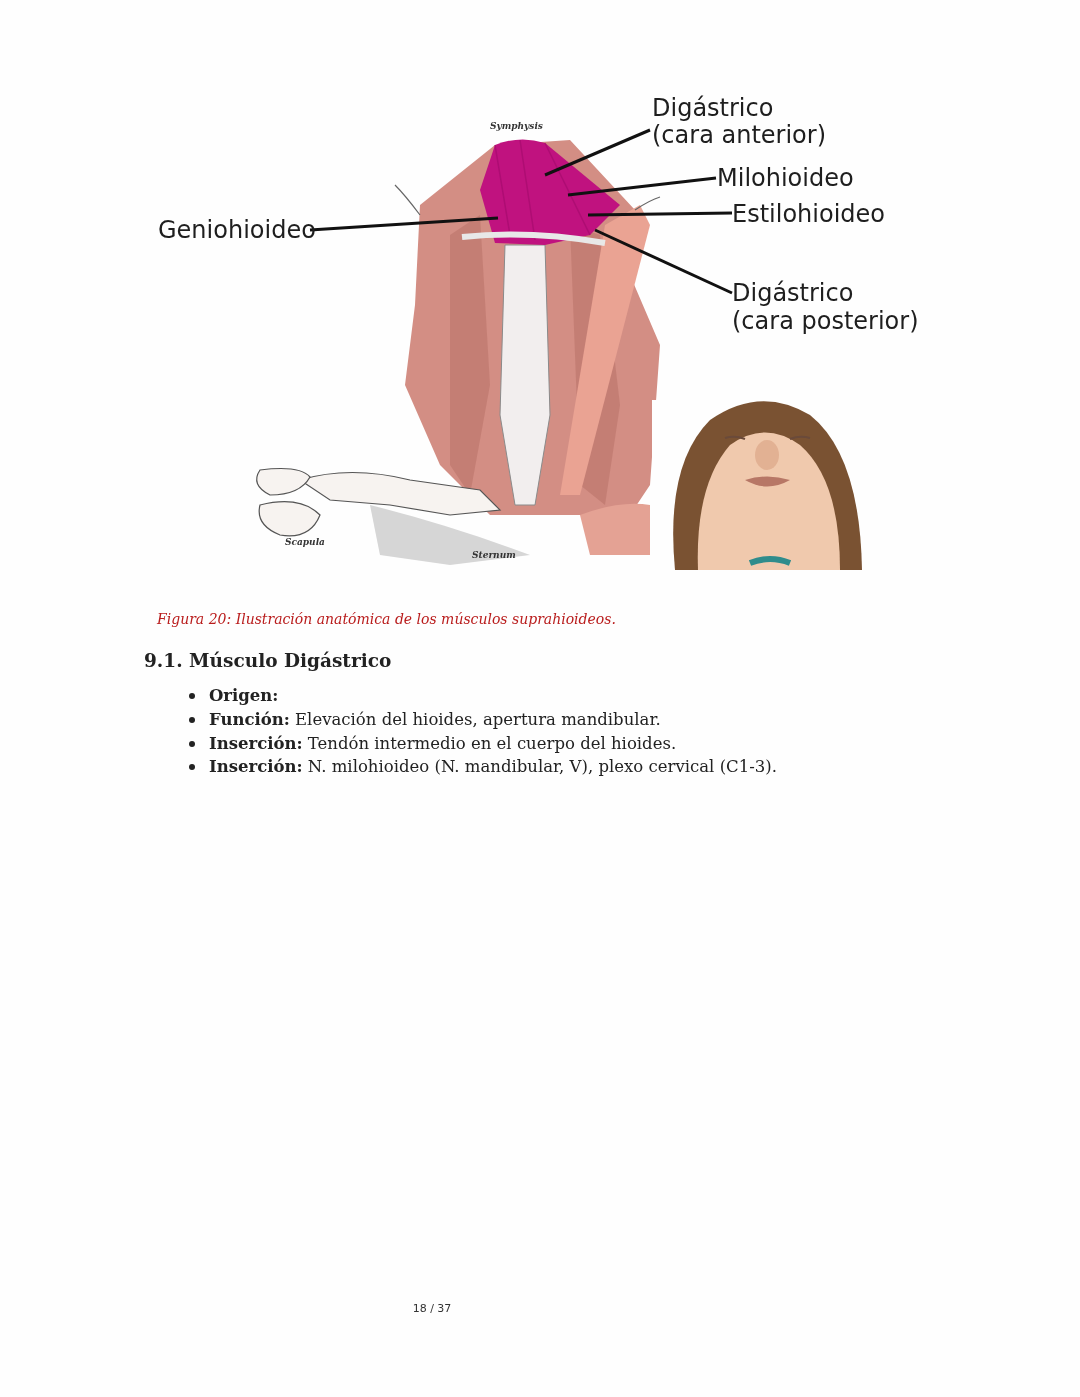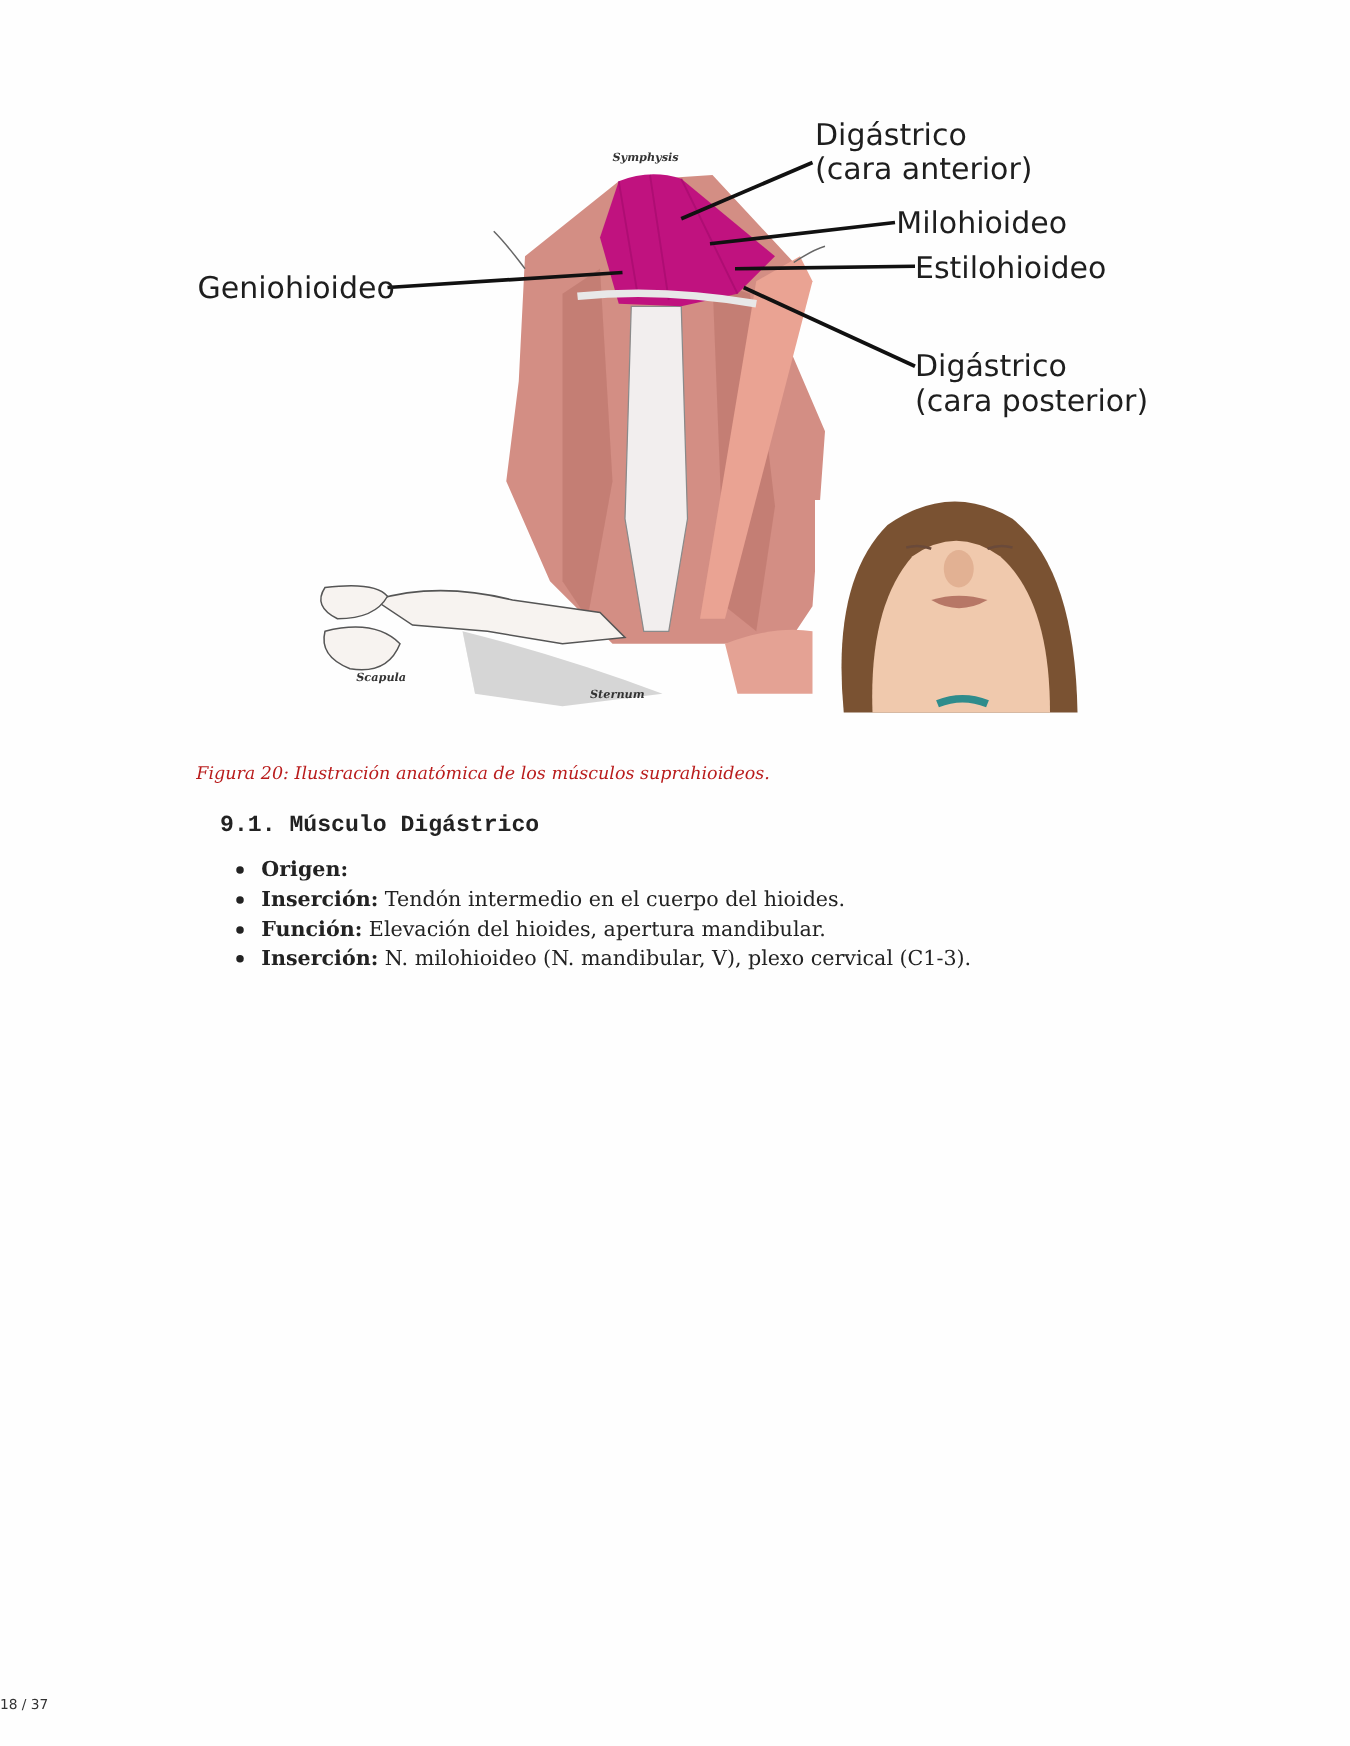--- a/index.html
+++ b/index.html
@@ -2,29 +2,29 @@
 <html><head>
   <meta charset="utf-8">
   <style>
     html, body { margin: 0; padding: 0; background: #fefefe; }
     body { width: 1080px; height: 1397px; position: relative; overflow: hidden; font-family: "DejaVu Serif", serif; color: #222; }
     .figure { position: absolute; left: 150px; top: 85px; width: 780px; height: 490px; }
     .figure svg { width: 100%; height: 100%; }
     .lbl { font-family: "DejaVu Sans", sans-serif; font-size: 24px; fill: #1e1e1e; }
     .tiny { font-family: "DejaVu Serif", serif; font-style: italic; font-weight: bold; font-size: 9px; fill: #333; }
     .caption { position: absolute; left: 157px; top: 611px; font-size: 14px; font-style: italic; color: #b91c1c; }
-    .heading { position: absolute; left: 176px; top: 650px; font-size: 18.5px; font-weight: bold; color: #222; margin: 0; font-family: Liberation Mono, monospace; }
+    .heading { position: absolute; left: 144px; top: 650px; font-size: 18.5px; font-weight: bold; color: #222; margin: 0; }
     ul.main { position: absolute; left: 180px; top: 684px; margin: 0; padding: 0; list-style: none; font-size: 16.5px; line-height: 23.8px; }
     ul.main > li { position: relative; padding-left: 29px; }
     ul.main > li::before { content: ""; position: absolute; left: 9px; top: 9px; width: 6px; height: 6px; border-radius: 50%; background: #222; }
     ul.sub { list-style: none; margin: 0; padding: 0 0 0 53px; }
     ul.sub > li { position: relative; padding-left: 0; }
     ul.sub > li::before { content: ""; position: absolute; left: -21px; top: 8px; width: 5px; height: 5px; border-radius: 50%; border: 1.4px solid #222; }
     b { font-weight: bold; }
-    .footer { position: absolute; left: 0; width: 864px; top: 1357px; font-family: "DejaVu Sans", sans-serif; font-size: 11px; color: #333; }
+    .footer { position: absolute; left: 0; width: 864px; top: 1302px; text-align: center; font-family: "DejaVu Sans", sans-serif; font-size: 11px; color: #333; }
   </style>
 </head>
 <body>
 
 <div class="figure">
   <svg viewBox="0 0 780 490" xmlns="http://www.w3.org/2000/svg">
 
     <g>
       <path d="M270 120 L345 60 L420 55 L485 125 L480 190 L510 260 L500 400 L480 430 L340 430 L290 380 L255 300 L265 220 Z" fill="#d38e84"></path>
       <path d="M300 150 L330 130 L340 300 L320 410 L300 380 Z" fill="#c07a70" opacity="0.8"></path>
@@ -76,18 +76,18 @@
 </div>
 
 <div class="caption">Figura 20: Ilustración anatómica de los músculos suprahioideos.</div>
 
 <h2 class="heading">9.1. Músculo Digástrico</h2>
 
 <ul class="main">
   <li>
     <b>Origen:</b>
   </li>
+  <li><b>Función:</b><span> Elevación del hioides, apertura mandibular.</span></li>
   <li><b>Inserción:</b><span> Tendón intermedio en el cuerpo del hioides.</span></li>
-  <li><b>Función:</b><span> Elevación del hioides, apertura mandibular.</span></li>
   <li><b>Inserción:</b><span> N. milohioideo (N. mandibular, V), plexo cervical (C1-3).</span></li>
 </ul>
 
 <div class="footer">18 / 37</div>
 
 </body></html>

